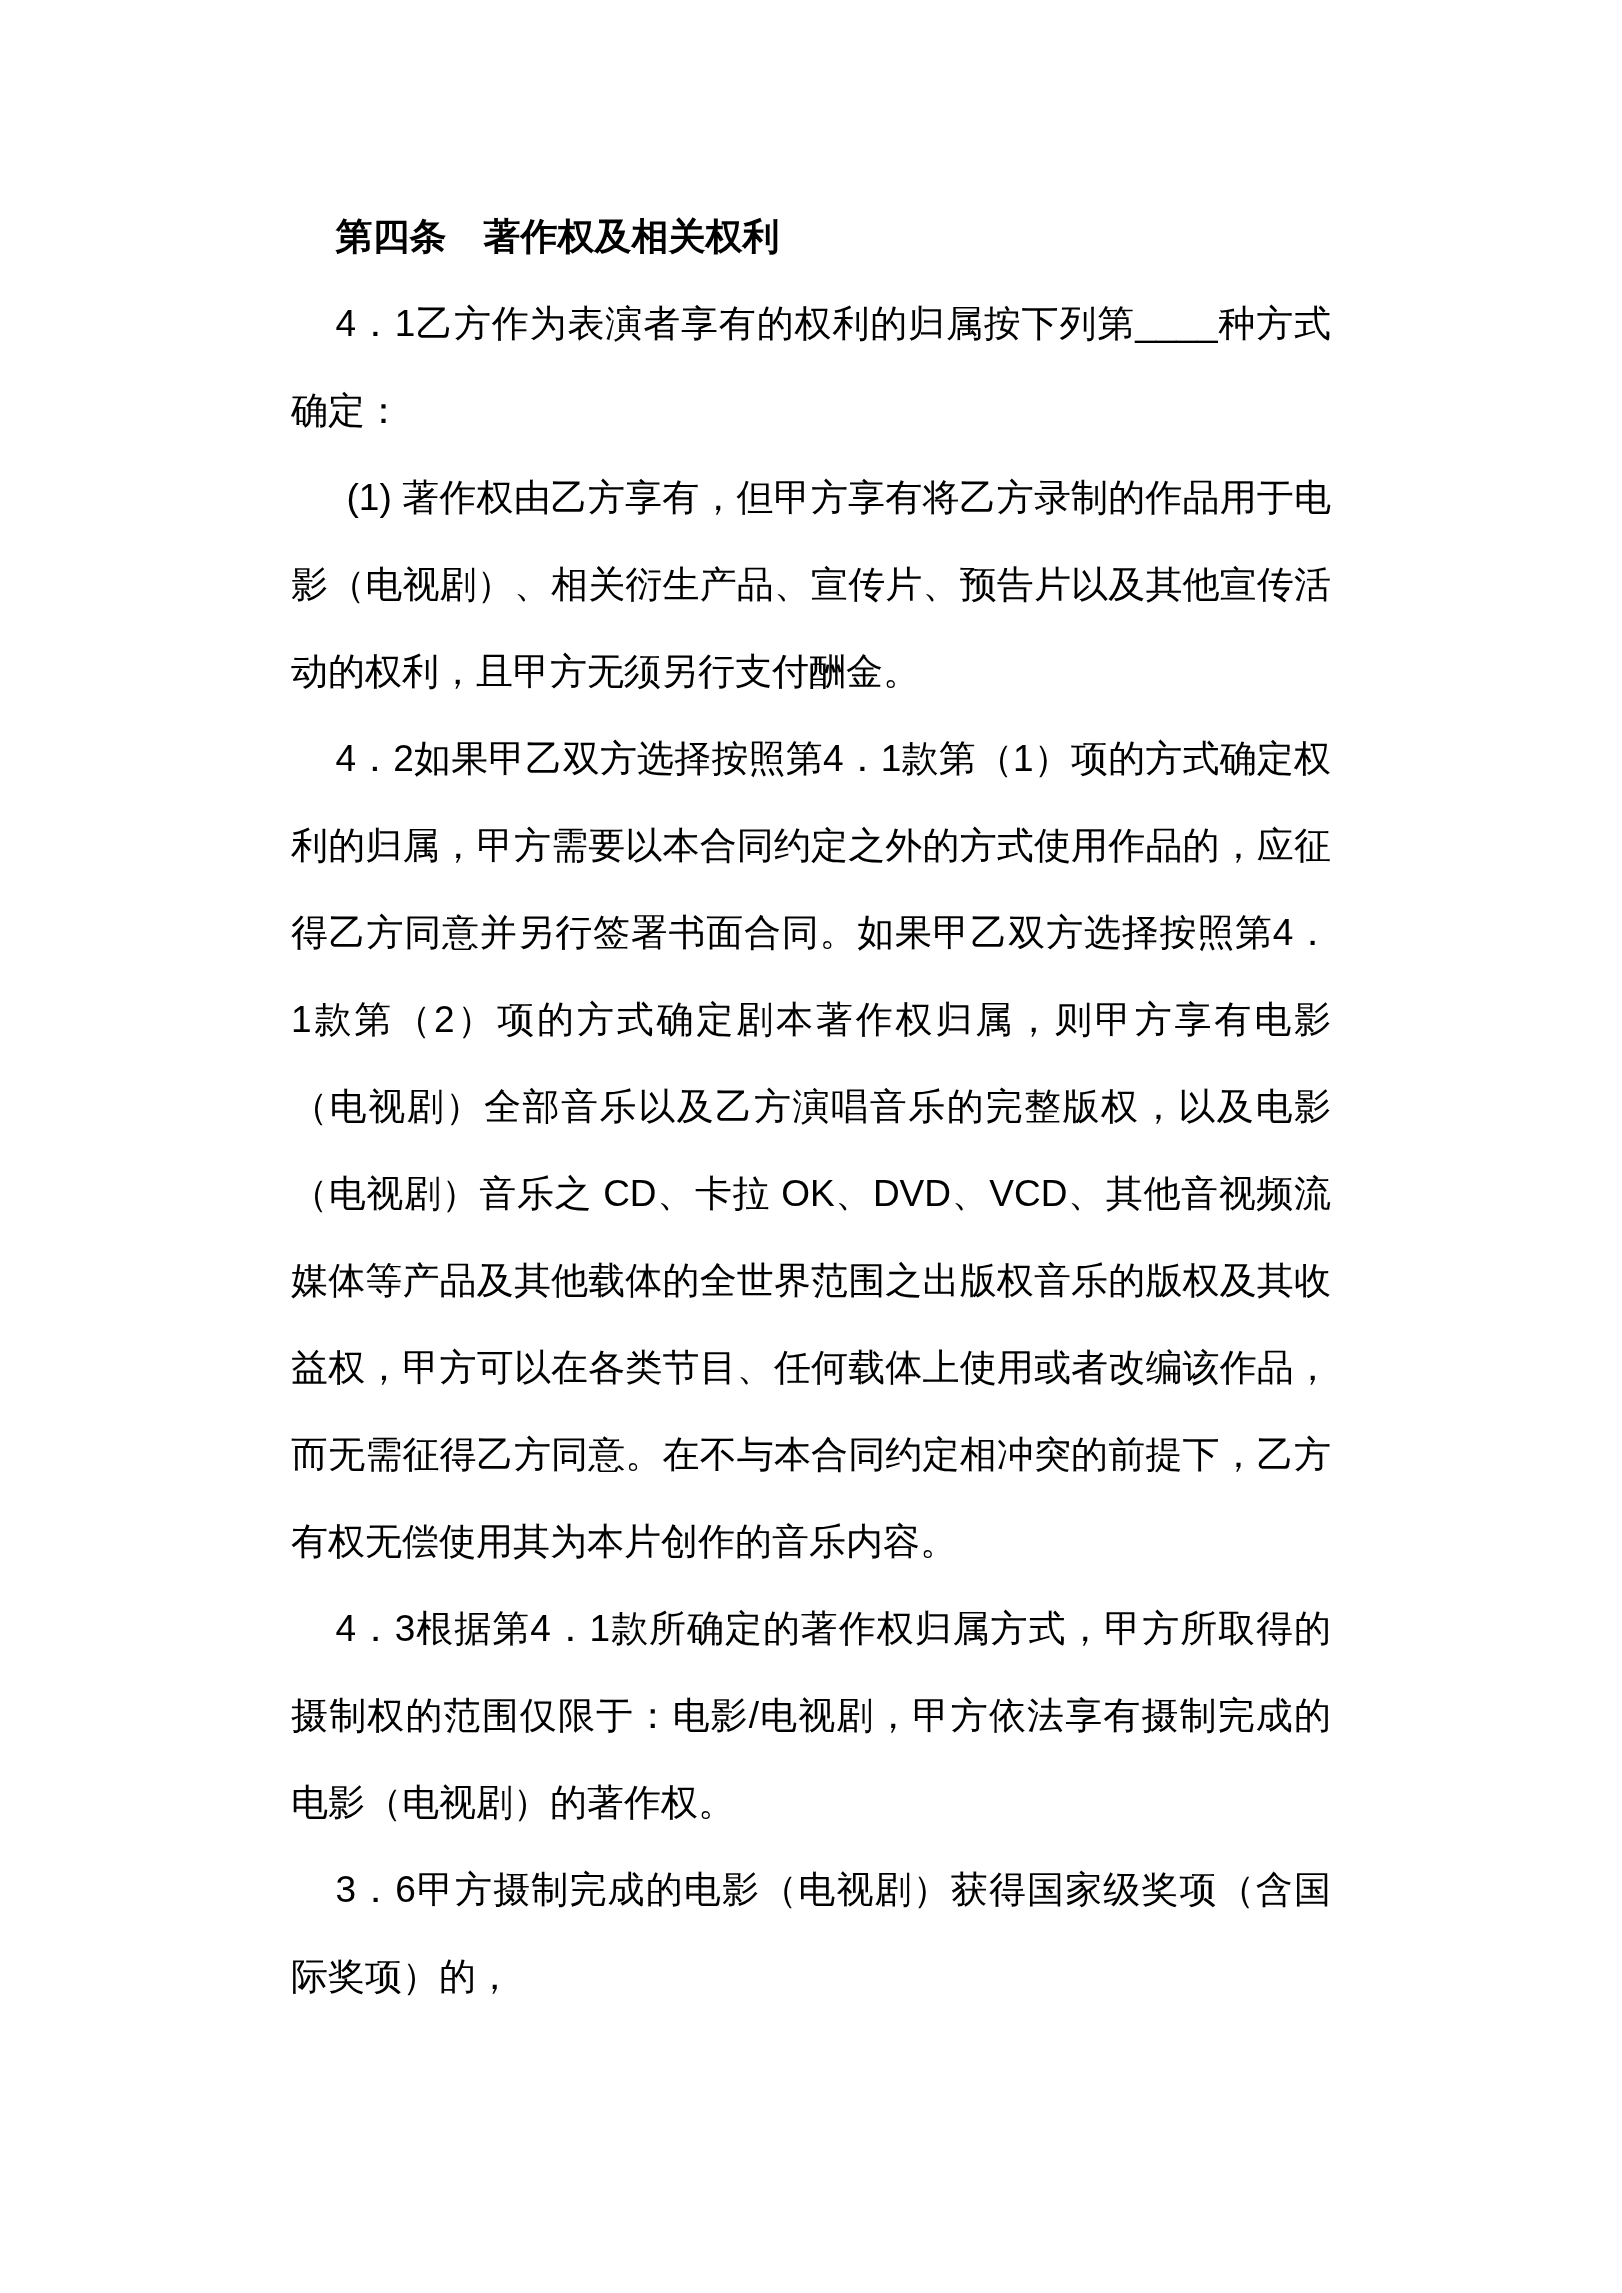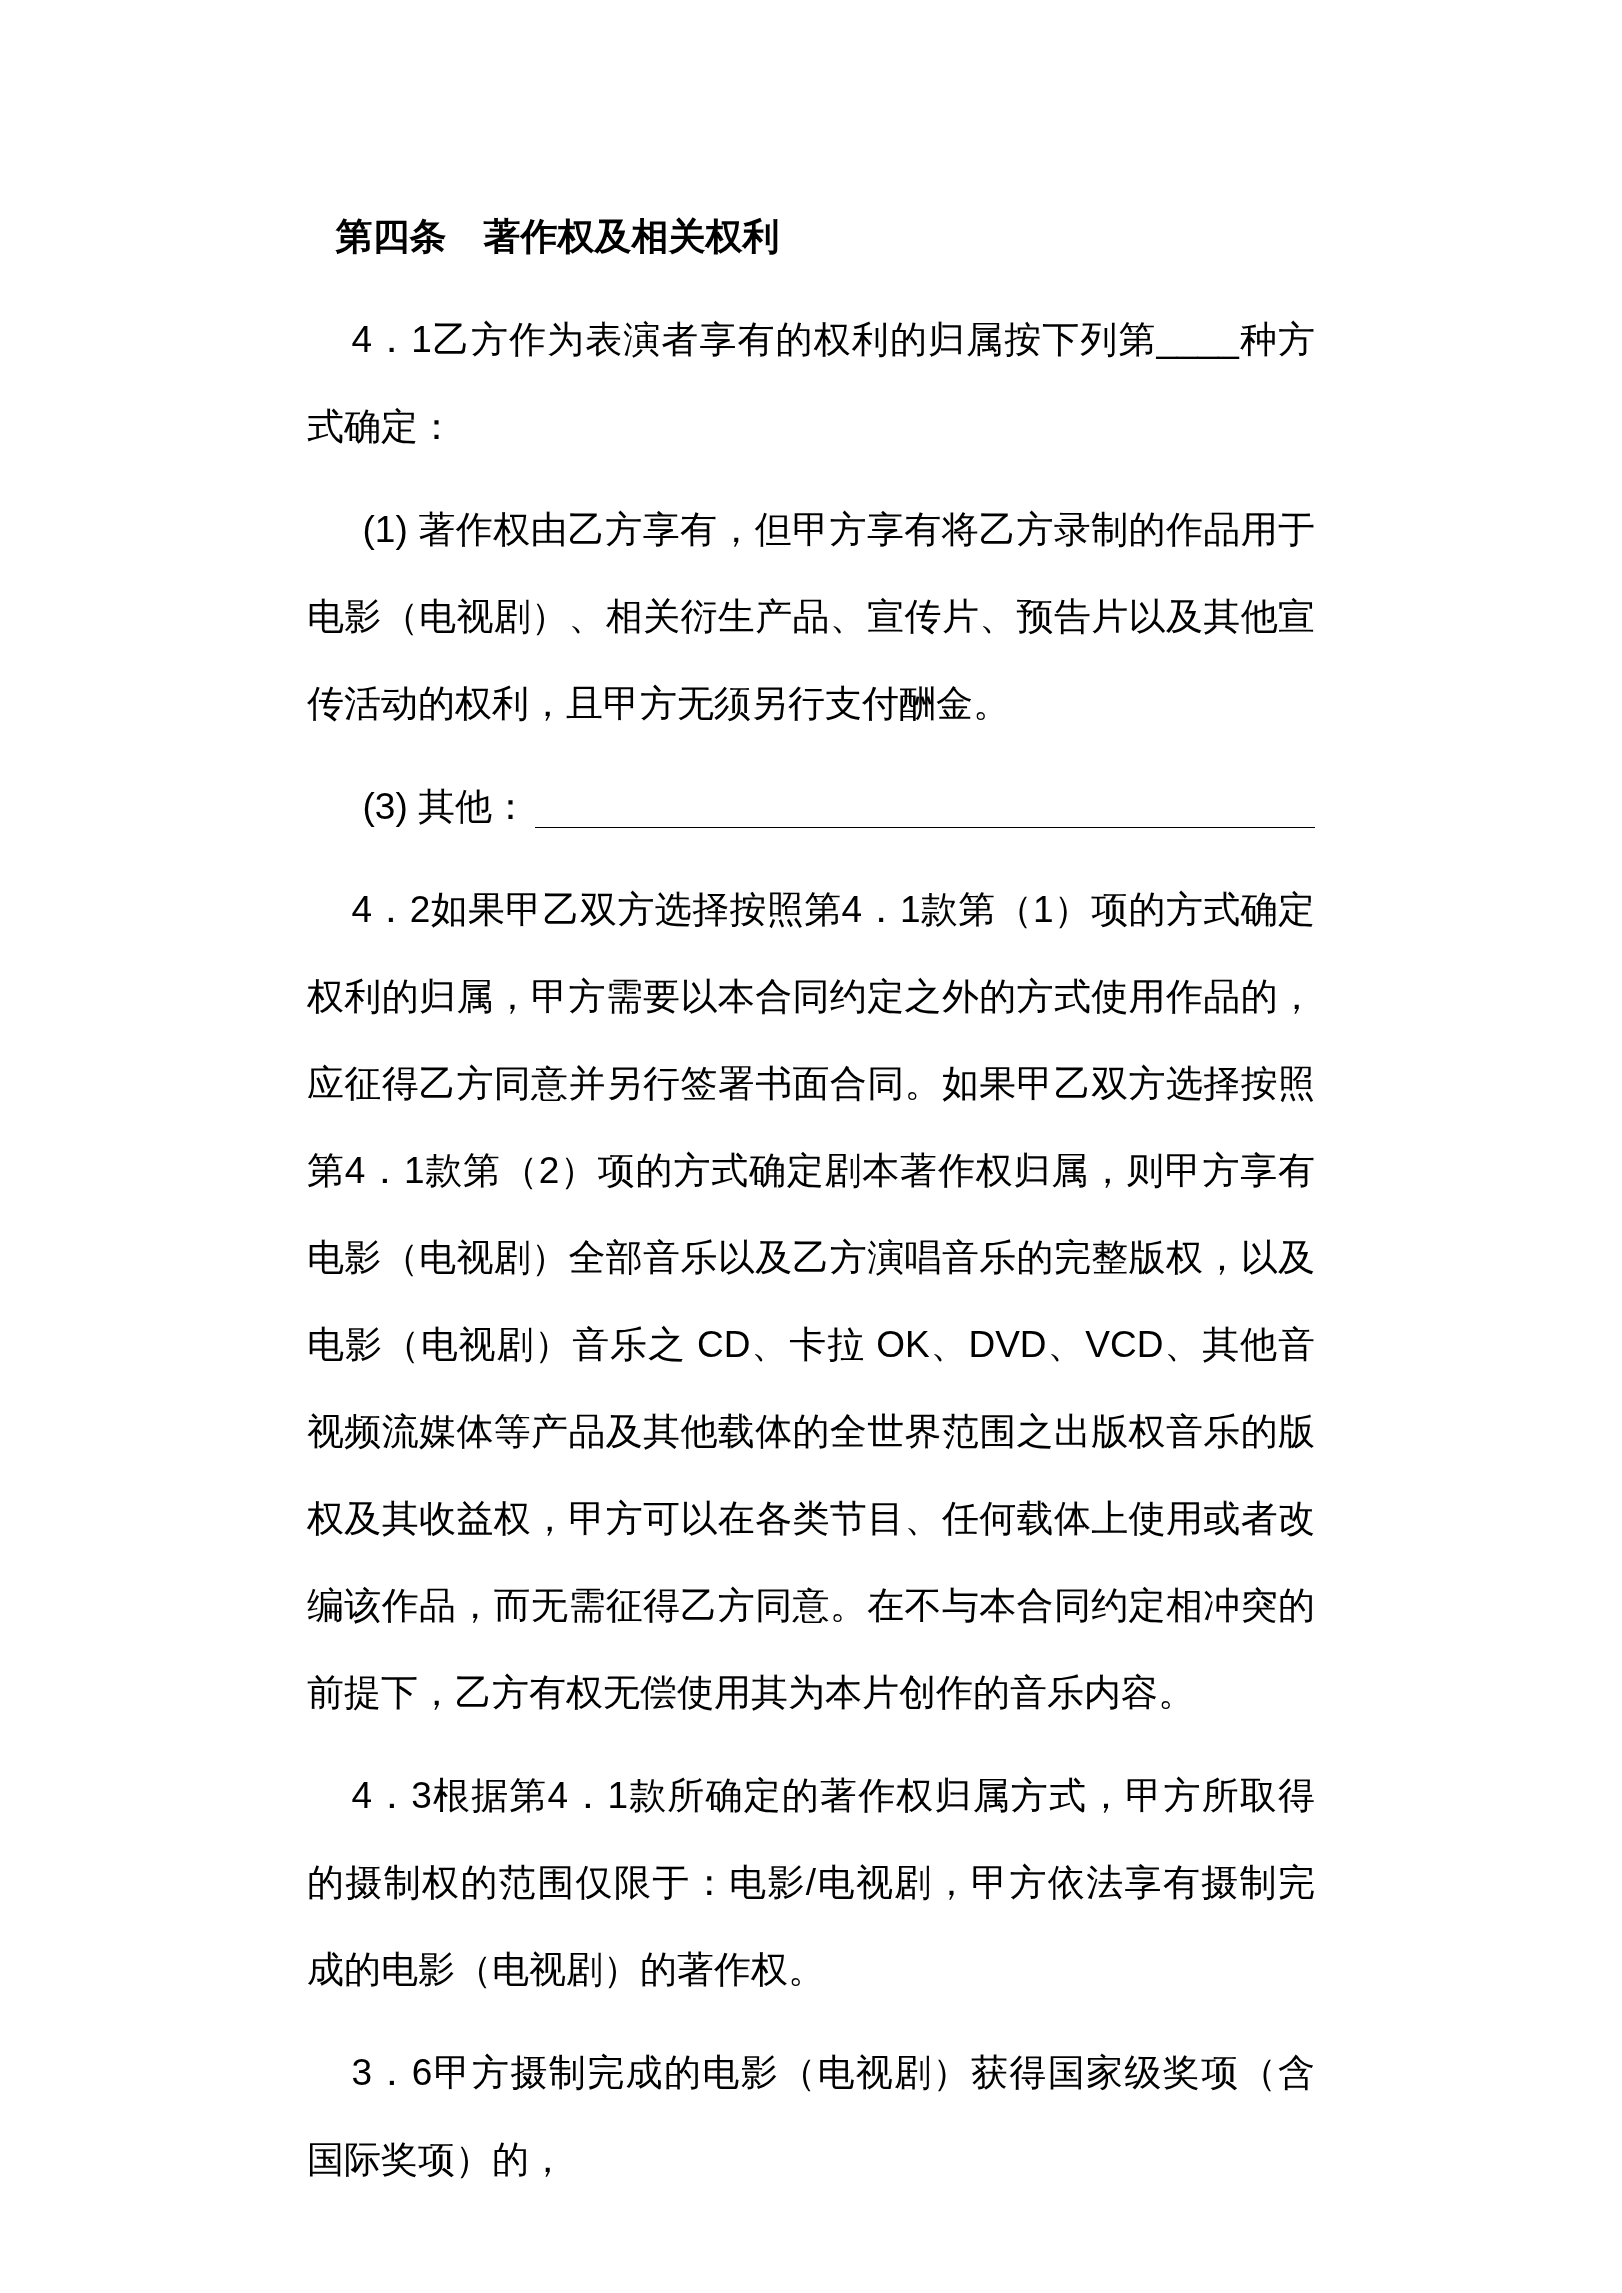--- a/index.html
+++ b/index.html
@@ -22,21 +22,21 @@
     line-height: 87px;
   }
   .heading {
     margin: 0;
     font-size: 37px;
     font-weight: bold;
     text-indent: 1.2em;
     white-space: nowrap;
   }
   .para {
-    margin: 16px;
+    margin: 0;
     text-align: justify;
     text-justify: inter-ideograph;
   }
   .para.clause {
     text-indent: 1.2em;
   }
   .para.item {
     text-indent: 1.5em;
   }
   .para.blank-row {
@@ -61,24 +61,20 @@
 
 <div class="page">
 
   <h2 class="heading">第四条　著作权及相关权利</h2>
 
   <p class="para clause">4．1乙方作为表演者享有的权利的归属按下列第____种方式确定：</p>
 
   <p class="para item">(1) 著作权由乙方享有，但甲方享有将乙方录制的作品用于电影（电视剧）、相关衍生产品、宣传片、预告片以及其他宣传活动的权利，且甲方无须另行支付酬金。</p>
 
 
-  <p class="para blank-row">
-    <span class="blank-label">(3) 其他：</span>
-    <span class="blank-underline"></span>
-  </p>
 
   <p class="para clause">4．2如果甲乙双方选择按照第4．1款第（1）项的方式确定权利的归属，甲方需要以本合同约定之外的方式使用作品的，应征得乙方同意并另行签署书面合同。如果甲乙双方选择按照第4．1款第（2）项的方式确定剧本著作权归属，则甲方享有电影（电视剧）全部音乐以及乙方演唱音乐的完整版权，以及电影（电视剧）音乐之 CD、卡拉 OK、DVD、VCD、其他音视频流媒体等产品及其他载体的全世界范围之出版权音乐的版权及其收益权，甲方可以在各类节目、任何载体上使用或者改编该作品，而无需征得乙方同意。在不与本合同约定相冲突的前提下，乙方有权无偿使用其为本片创作的音乐内容。</p>
 
   <p class="para clause">4．3根据第4．1款所确定的著作权归属方式，甲方所取得的摄制权的范围仅限于：电影/电视剧，甲方依法享有摄制完成的电影（电视剧）的著作权。</p>
 
 
 
   <p class="para clause">3．6甲方摄制完成的电影（电视剧）获得国家级奖项（含国际奖项）的，</p>
 
 </div>

